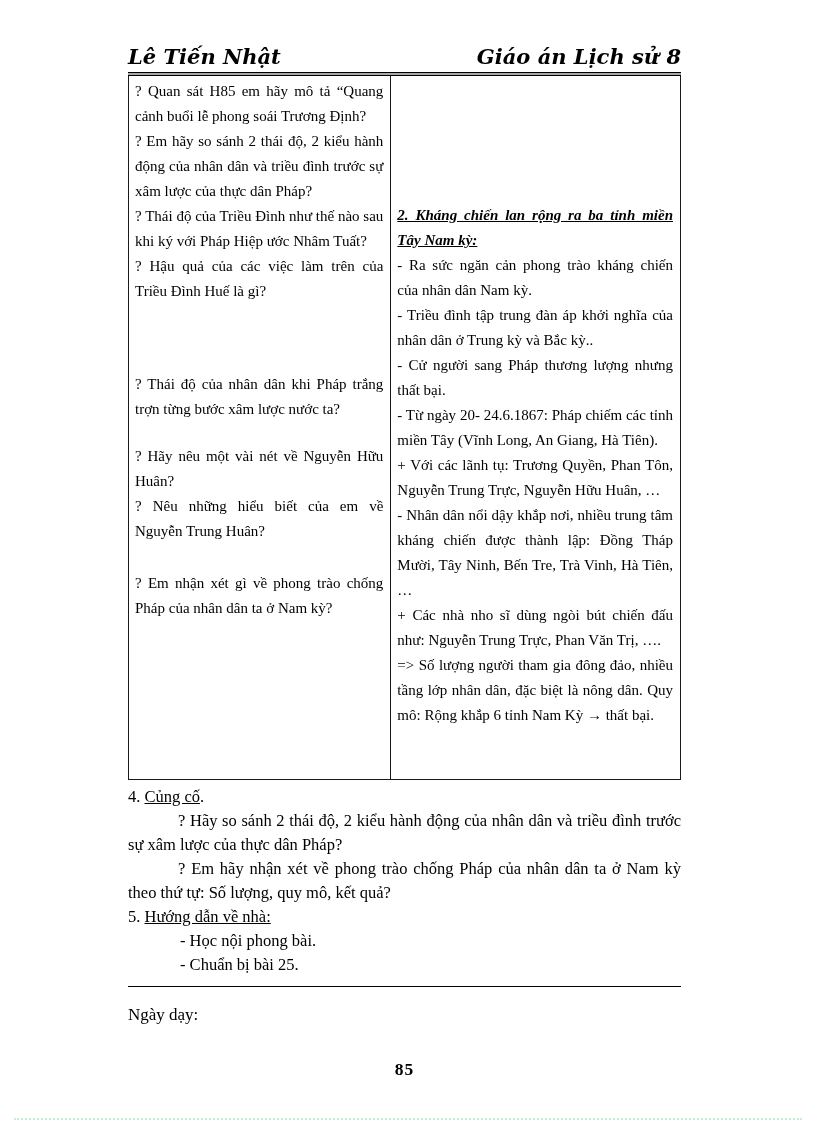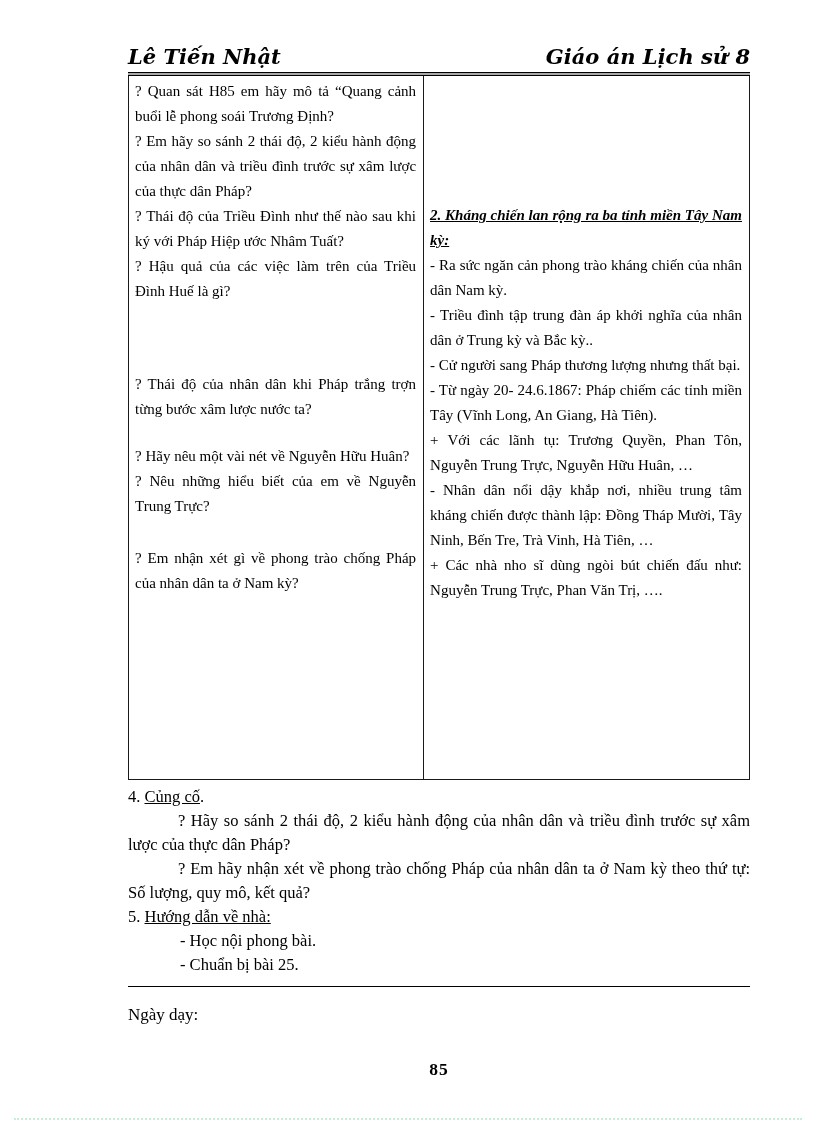--- a/index.html
+++ b/index.html
@@ -9,21 +9,21 @@
     font-family: "Liberation Serif", "DejaVu Serif", serif;
     color: #000;
   }
   .page {
     position: relative;
     width: 816px; height: 1123px;
     overflow: hidden;
   }
   .content {
     margin-left: 128px;
-    width: 622px;
+    width: 553px;
   }
 
   
   .header {
     display: flex;
     justify-content: space-between;
     align-items: flex-end;
     padding-top: 44px;
     font-family: "DejaVu Serif", serif;
     font-style: italic;
@@ -116,32 +116,33 @@
     <div class="header-rule"></div>
 
     <div class="lesson-table">
       <div class="col left">
         <p>? Quan sát H85 em hãy mô tả “Quang cảnh buổi lễ phong soái Trương Định?</p>
         <p>? Em hãy so sánh 2 thái độ, 2 kiểu hành động của nhân dân và triều đình trước sự xâm lược của thực dân Pháp?</p>
         <p>? Thái độ của Triều Đình như thế nào sau khi ký với Pháp Hiệp ước Nhâm Tuất?</p>
         <p>? Hậu quả của các việc làm trên của Triều Đình Huế là gì?</p>
         <p class="gap-lg">? Thái độ của nhân dân khi Pháp trắng trợn từng bước xâm lược nước ta?</p>
         <p class="gap-sm">? Hãy nêu một vài nét về Nguyễn Hữu Huân?</p>
-        <p>? Nêu những hiểu biết của em về Nguyễn Trung Trực?</p>
+        <p>? Nêu những hiểu biết của em về Nguyễn Trung Huân?</p>
         <p class="gap-md">? Em nhận xét gì về phong trào chống Pháp của nhân dân ta ở Nam kỳ?</p>
       </div>
       <div class="col right">
         <p class="right-heading">2. Kháng chiến lan rộng ra ba tỉnh miền Tây Nam kỳ:</p>
         <p>- Ra sức ngăn cản phong trào kháng chiến của nhân dân Nam kỳ.</p>
         <p>- Triều đình tập trung đàn áp khởi nghĩa của nhân dân ở Trung kỳ và Bắc kỳ..</p>
         <p>- Cử người sang Pháp thương lượng nhưng thất bại.</p>
         <p>- Từ ngày 20- 24.6.1867: Pháp chiếm các tỉnh miền Tây (Vĩnh Long, An Giang, Hà Tiên).</p>
         <p>+ Với các lãnh tụ: Trương Quyền, Phan Tôn, Nguyễn Trung Trực, Nguyễn Hữu Huân, …</p>
         <p>- Nhân dân nổi dậy khắp nơi, nhiều trung tâm kháng chiến được thành lập: Đồng Tháp Mười, Tây Ninh, Bến Tre, Trà Vinh, Hà Tiên, …</p>
         <p>+ Các nhà nho sĩ dùng ngòi bút chiến đấu như: Nguyễn Trung Trực, Phan Văn Trị, ….</p>
+        <p>=&gt; Số lượng người tham gia đông đảo, nhiều tầng lớp nhân dân, đặc biệt là nông dân. Quy mô: Rộng khắp 6 tỉnh Nam Kỳ → thất bại.</p>
       </div>
     </div>
 
     <div class="body-sections">
       <p class="sec-head"><span>4.</span> <span class="underlined">Củng cố</span><span>.</span></p>
       <p class="q-indent">? Hãy so sánh 2 thái độ, 2 kiểu hành động của nhân dân và triều đình trước sự xâm lược của thực dân Pháp?</p>
       <p class="q-indent">? Em hãy nhận xét về phong trào chống Pháp của nhân dân ta ở Nam kỳ theo thứ tự: Số lượng, quy mô, kết quả?</p>
 
       <p class="sec-head"><span>5.</span> <span class="underlined">Hướng dẫn về nhà:</span></p>
       <p class="task-indent">- Học nội phong bài.</p>

